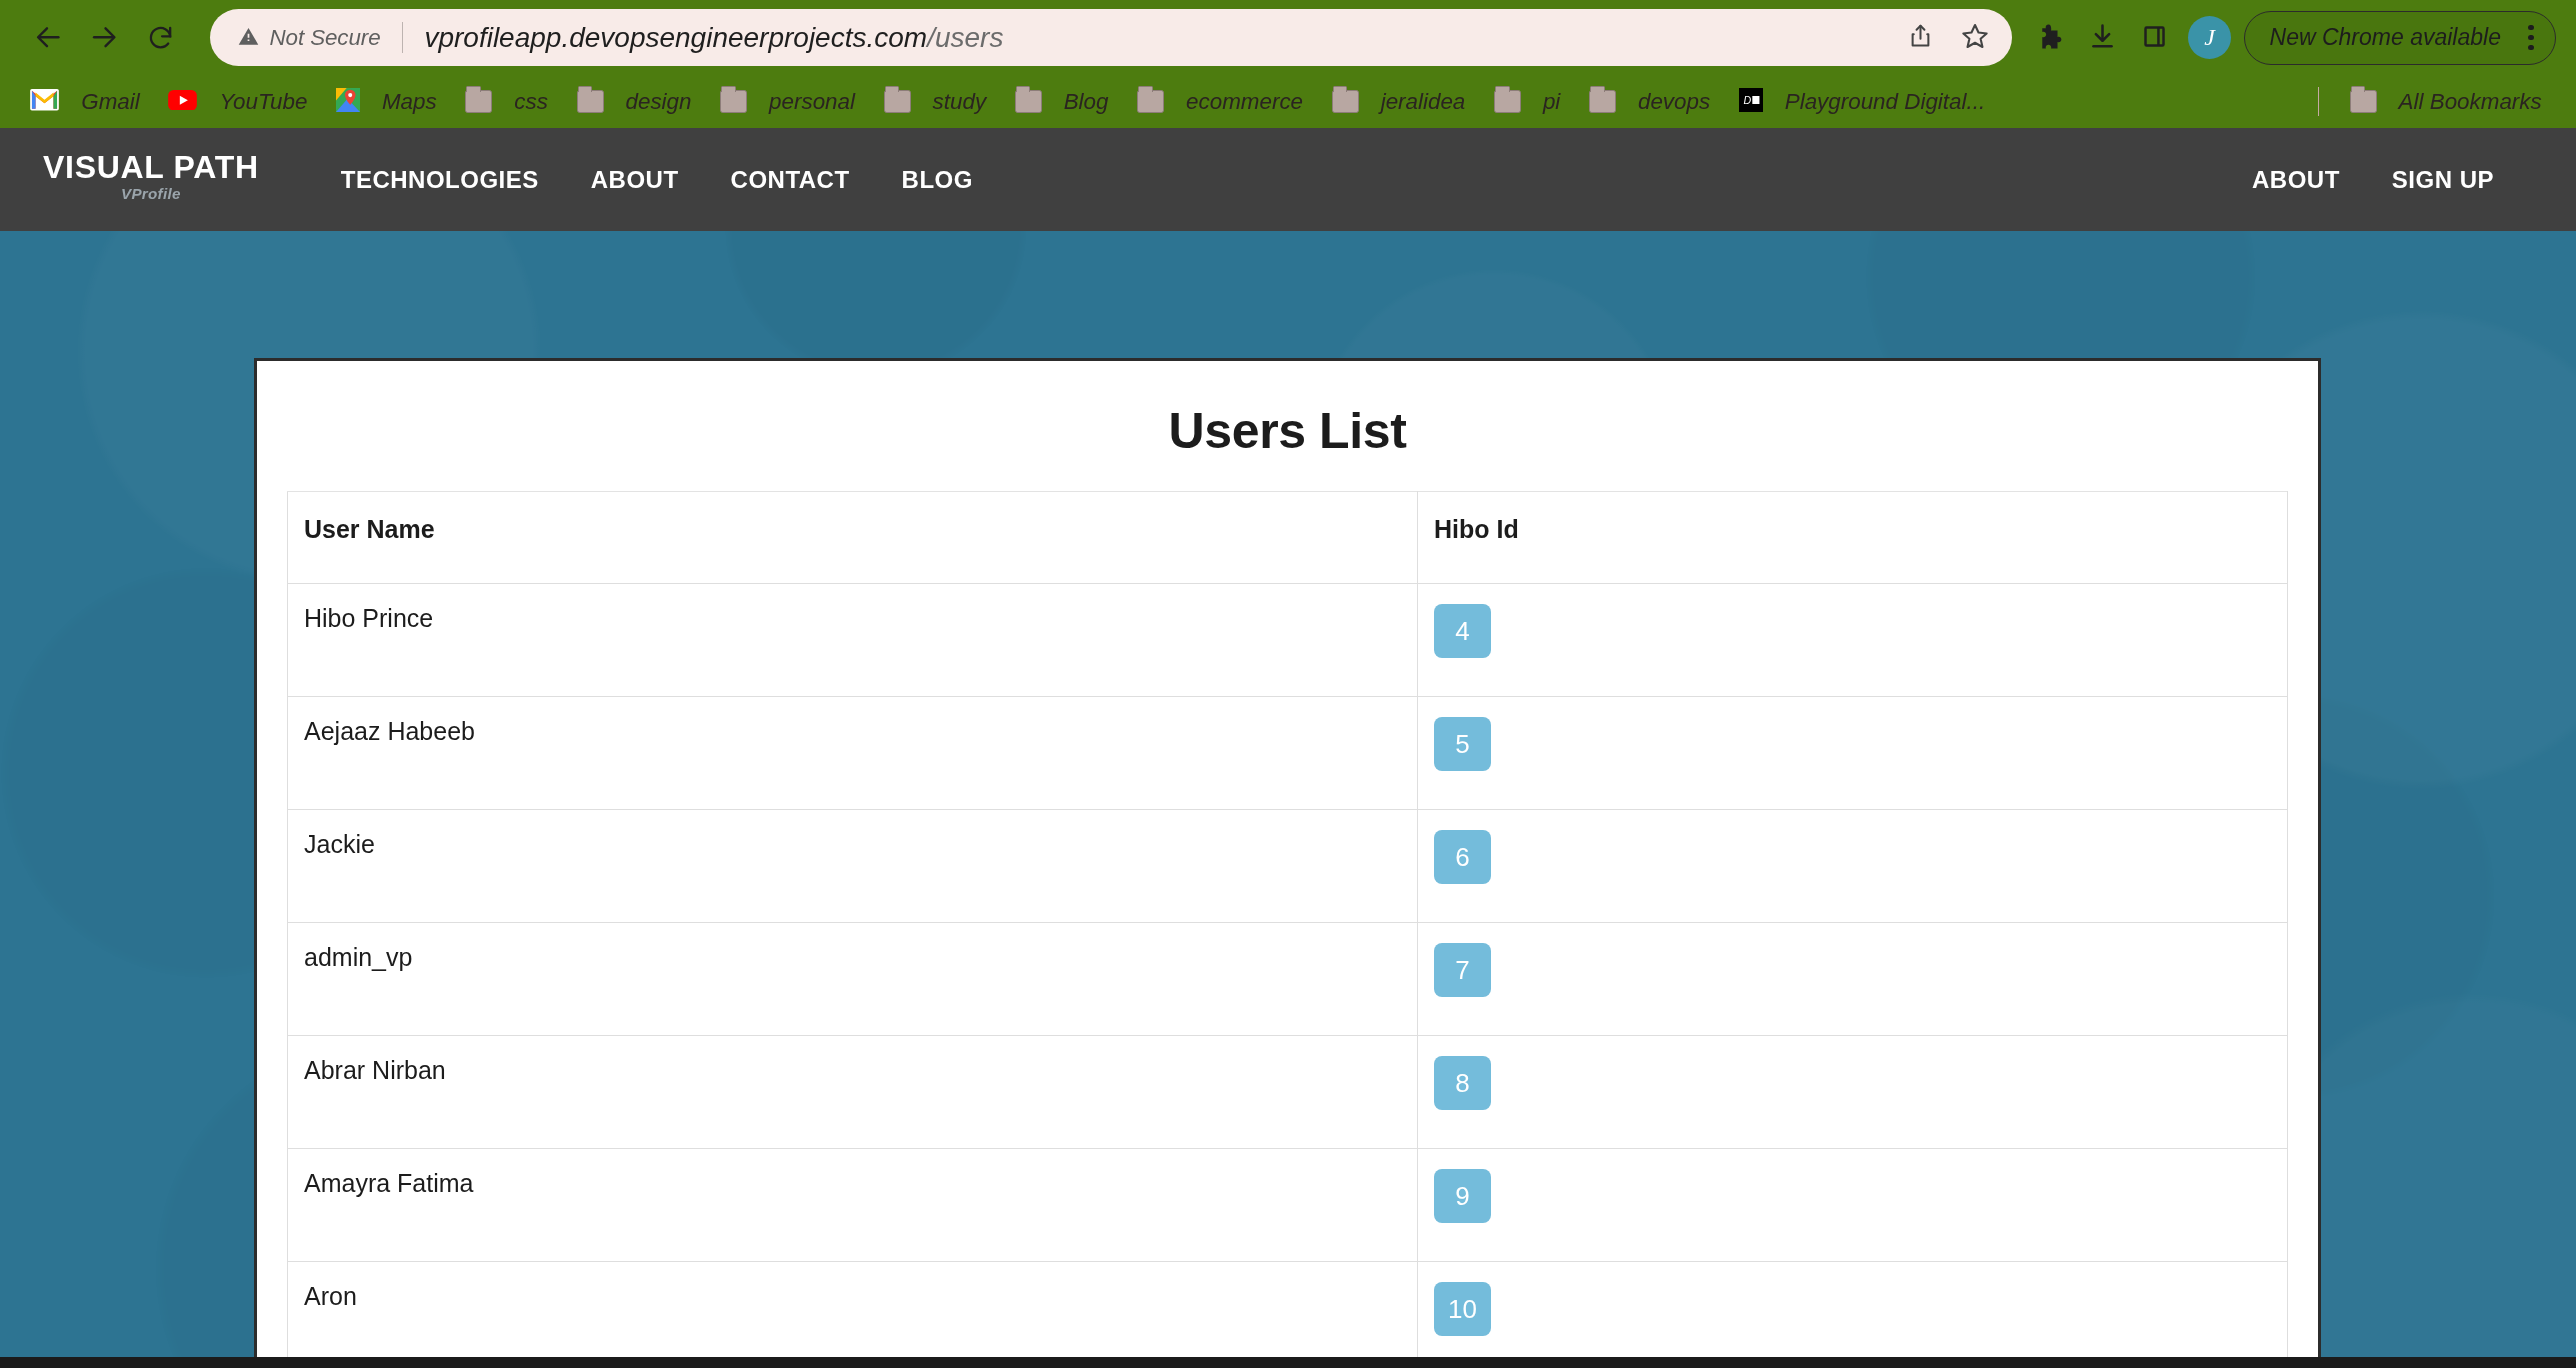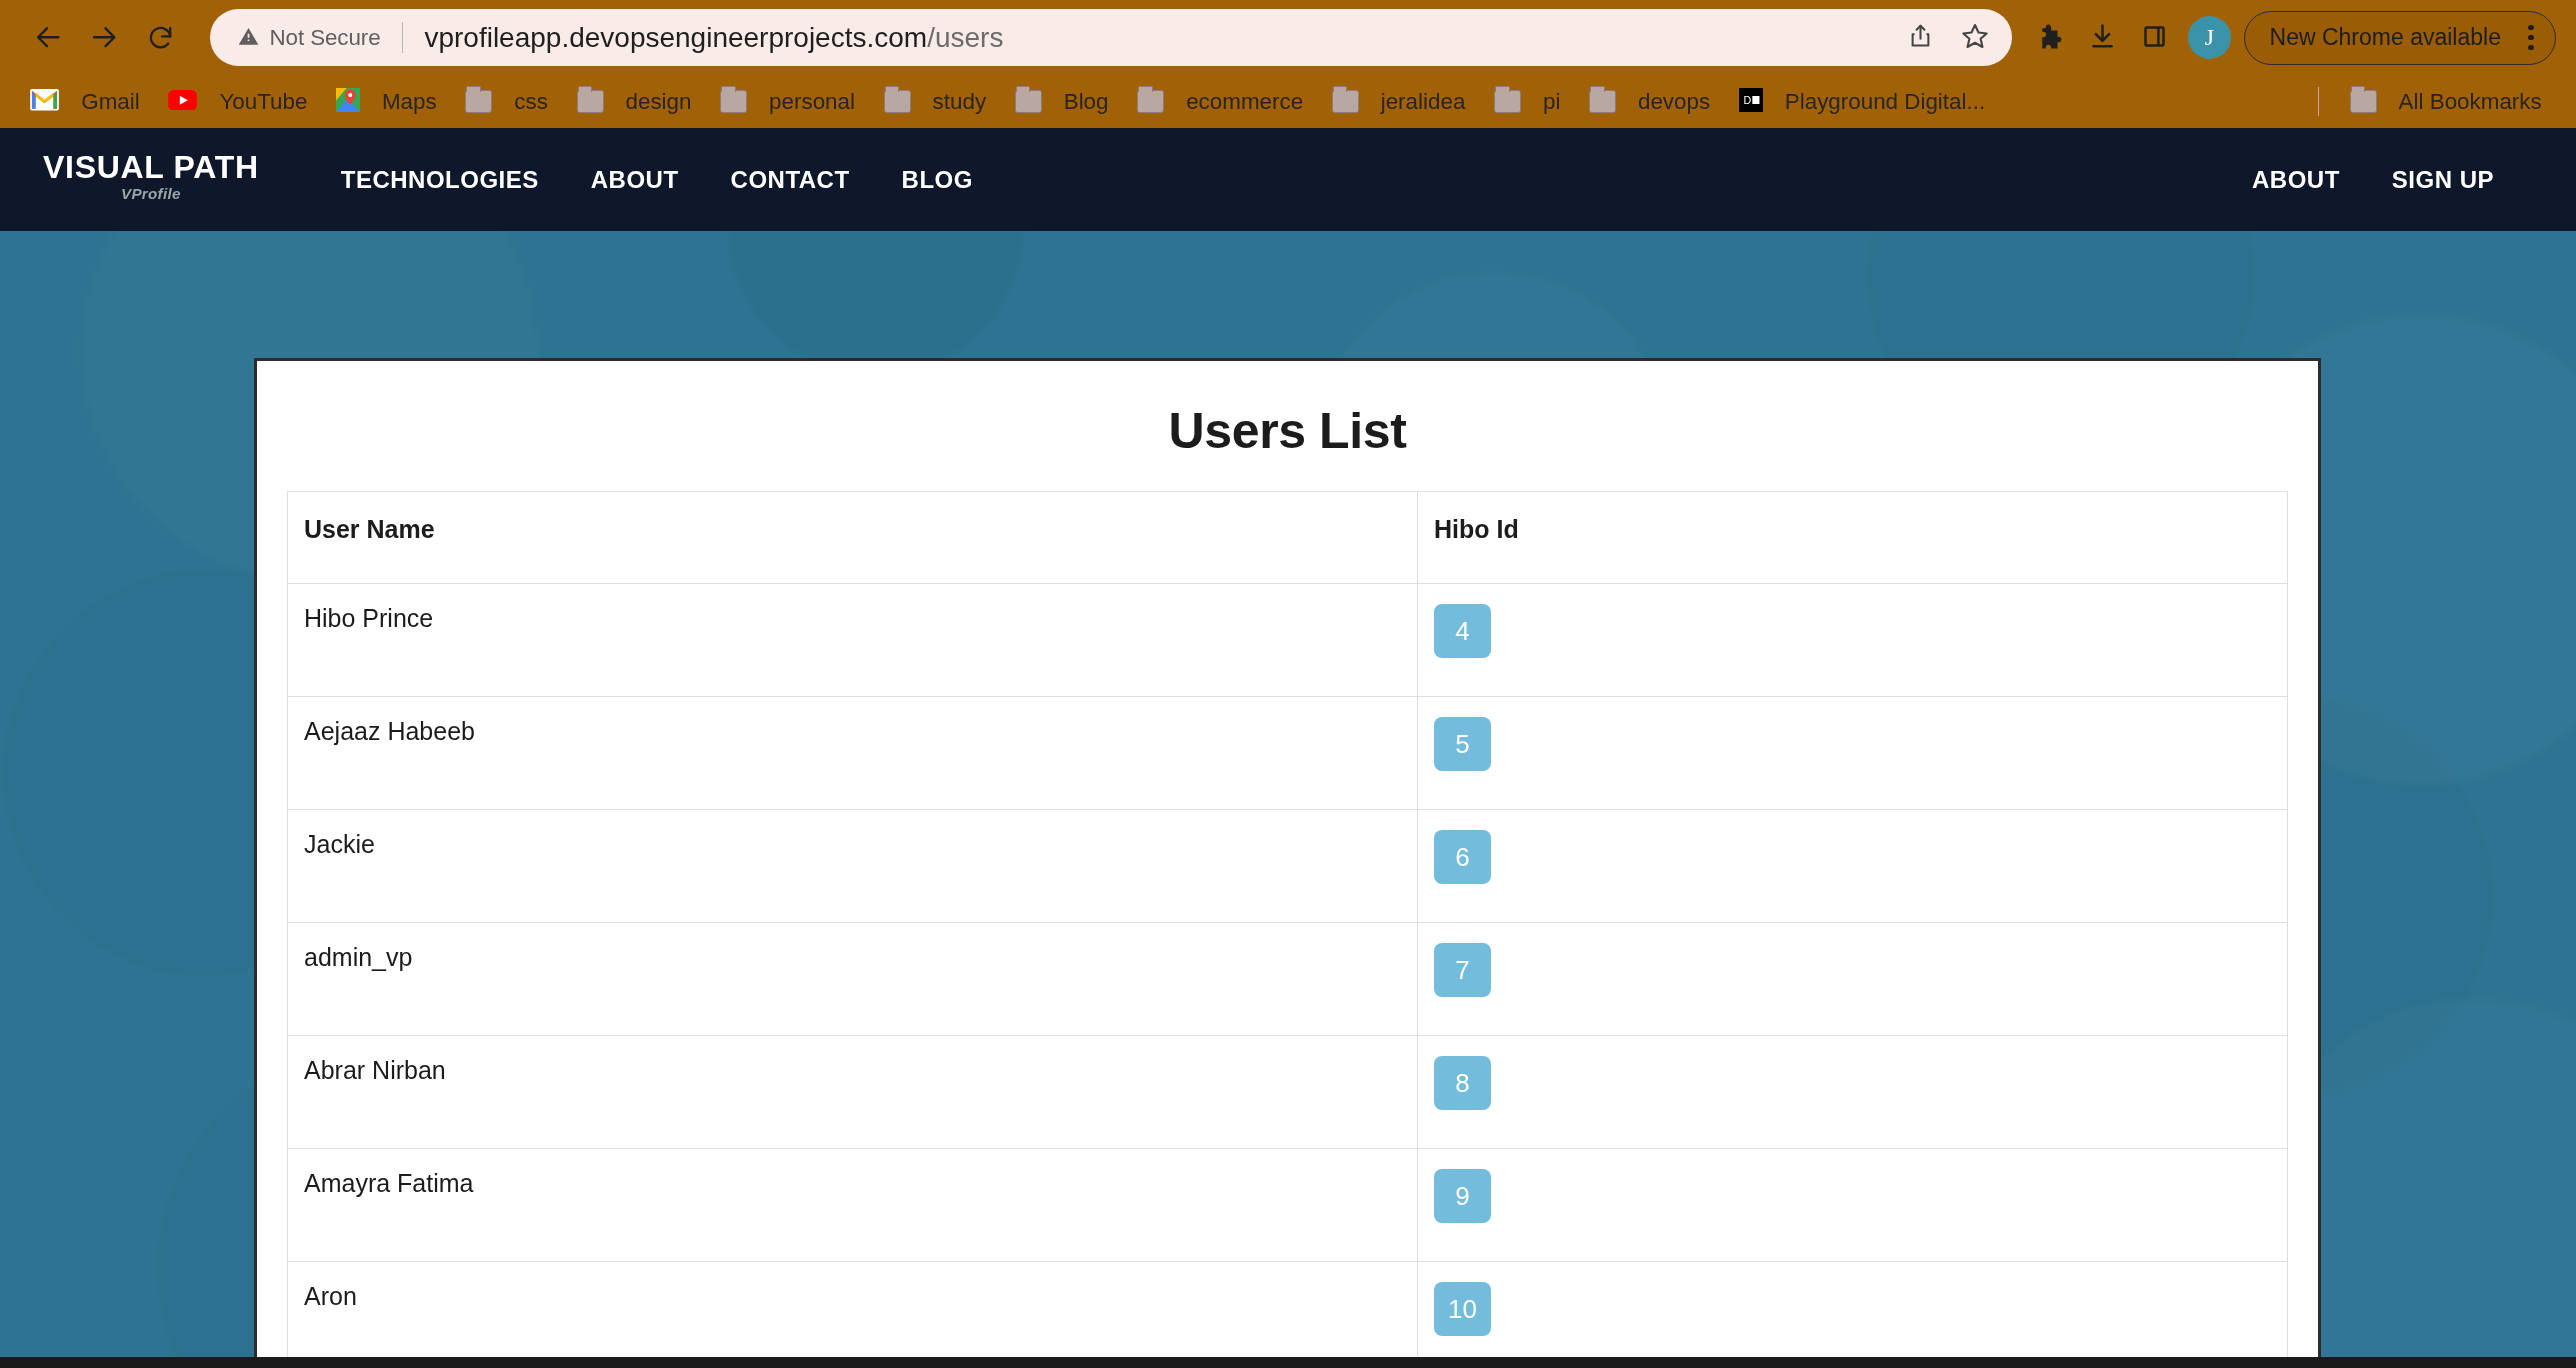--- a/index.html
+++ b/index.html
@@ -6,24 +6,25 @@
   html, body {
     width: 2576px;
     height: 1368px;
     overflow: hidden;
     font-family: "Liberation Sans", sans-serif;
     background: #1b1b1b;
   }
 
   
   .browser-chrome {
-    background: #a16207;
+    background: #4d7c0f;
     width: 2576px;
     height: 128px;
     position: relative;
+    font-style: italic;
   }
   .toolbar {
     display: flex;
     align-items: center;
     height: 75px;
     padding: 0 20px;
     gap: 0;
   }
   .nav-btn {
     width: 56px; height: 56px;
@@ -173,21 +174,21 @@
       radial-gradient(circle at 96% 88%, rgba(255,255,255,0.04) 0 8%, transparent 8.4%),
       radial-gradient(circle at 15% 92%, rgba(0,0,0,0.04) 0 9%, transparent 9.4%);
     pointer-events: none;
   }
 
   
   .site-nav {
     position: relative;
     z-index: 3;
     height: 103px;
-    background: #0f172a;
+    background: #404040;
     display: flex;
     align-items: center;
     padding: 0 56px 0 43px;
   }
   .brand {
     display: flex;
     flex-direction: column;
     margin-right: 56px;
     flex: 0 0 auto;
     padding-bottom: 5.4px;

